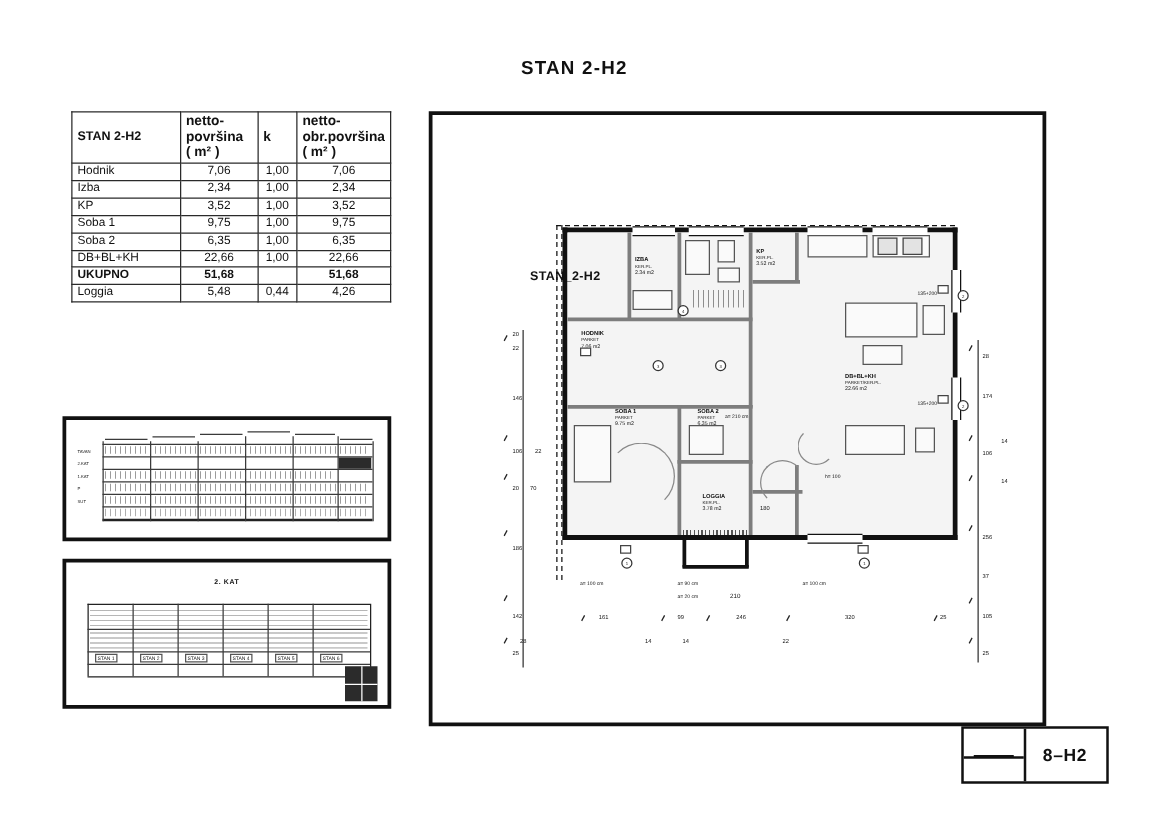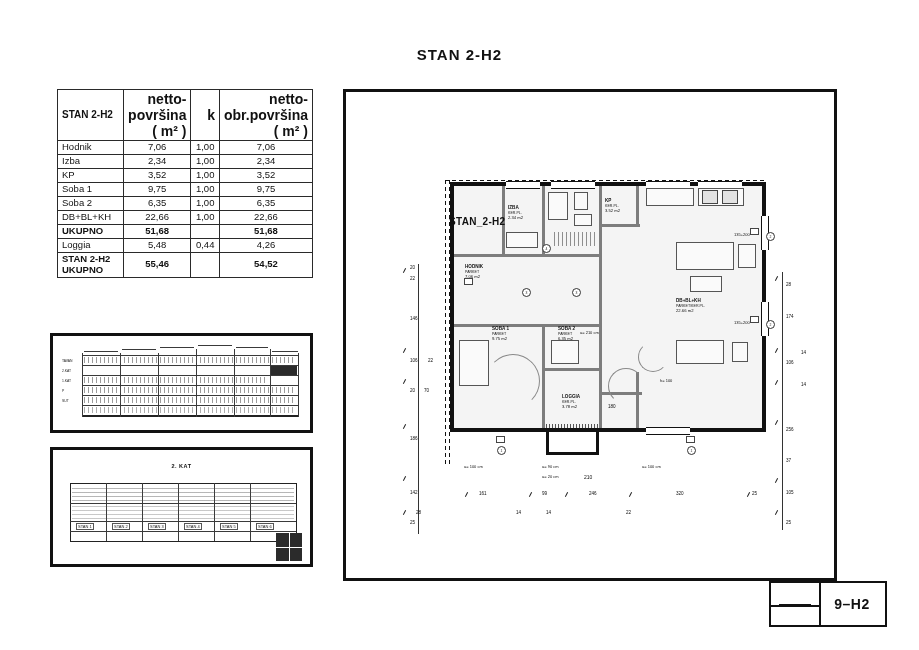--- a/index.html
+++ b/index.html
@@ -32,21 +32,21 @@
     line-height:1.15;
   }
   .t-head {
     text-align:center; font-weight:bold; font-size:10px;
     padding:3px 2px !important;
   }
   .col-name { width:106px; }
   .col-net  { width:60px; text-align:center; }
   .col-k    { width:26px; text-align:center; }
   .col-gross{ width:64px; text-align:center; }
-  .sub th { font-weight:bold; text-align:right; font-size:14px; }
+  .sub th { font-weight:bold; text-align:left; font-size:11px; }
   .sub .left { text-align:left; font-size:10px; vertical-align:middle; }
   .bold td { font-weight:bold; }
   .num { text-align:center; }
 
   
   .keybox {
     position:absolute;
     border:3px solid #111;
     background:#fff;
     box-sizing:border-box;
@@ -218,26 +218,20 @@
         <td>UKUPNO</td>
         <td class="num">51,68</td>
         <td class="num"></td>
         <td class="num">51,68</td>
       </tr>
       <tr>
         <td>Loggia</td>
         <td class="num">5,48</td>
         <td class="num">0,44</td>
         <td class="num">4,26</td>
-      </tr>
-      <tr class="bold">
-        <td>STAN 2-H2 UKUPNO</td>
-        <td class="num">55,46</td>
-        <td class="num"></td>
-        <td class="num">54,52</td>
       </tr>
     </tbody>
       </table>
   </div>
 
   <div class="keybox" id="keybox-elevation">
     <div class="kb-inner">
 
       <div class="tinytxt" style="left:2px; top:16px;">TAVAN</div>
       <div class="tinytxt" style="left:2px; top:26px;">2.KAT</div>
@@ -417,21 +411,21 @@
       <div class="thin" style="left:160px; top:89px; width:34px; height:6px; background:#fff; border-top:1px solid #111; border-bottom:1px solid #111;"></div>
       <div class="thin" style="left:205px; top:89px; width:44px; height:6px; background:#fff; border-top:1px solid #111; border-bottom:1px solid #111;"></div>
       <div class="thin" style="left:300px; top:89px; width:44px; height:6px; background:#fff; border-top:1px solid #111; border-bottom:1px solid #111;"></div>
       <div class="thin" style="left:352px; top:89px; width:44px; height:6px; background:#fff; border-top:1px solid #111; border-bottom:1px solid #111;"></div>
 
       <div class="thin" style="left:415px; top:124px; width:6px; height:34px; background:#fff; border-left:1px solid #111; border-right:1px solid #111;"></div>
       <div class="thin" style="left:415px; top:210px; width:6px; height:34px; background:#fff; border-left:1px solid #111; border-right:1px solid #111;"></div>
 
       <div class="thin" style="left:300px; top:335px; width:44px; height:6px; background:#fff; border-top:1px solid #111; border-bottom:1px solid #111;"></div>
 
-      <div id="plan-label" style="position:absolute; left:78px; top:124px;margin-left:25px;">STAN_2-H2</div>
+      <div id="plan-label" style="position:absolute; left:78px; top:124px;">STAN_2-H2</div>
 
       <div class="rlabel" style="left:162px; top:113px;">
         <span>IZBA</span>
         <span class="sub">KER.PL.</span>
         <span class="area">2.34 m2</span>
       </div>
 
       <div class="rlabel" style="left:259px; top:106px;">
         <span>KP</span>
         <span class="sub">KER.PL.</span>
@@ -524,16 +518,16 @@
       <div class="wall" style="left:250px; top:340px; width:3px; height:22px;"></div>
       <div class="wall" style="left:200px; top:360px; width:53px; height:3px;"></div>
 
     </div>
   </div>
 
   <div id="stamp">
     <div class="sdiv-v"></div>
     <div class="sdiv-h"></div>
     <div id="stamp-minus"></div>
-    <div class="slabel">9–H2</div>
+    <div class="slabel">8–H2</div>
   </div>
 
 </div>
 
 </body></html>

